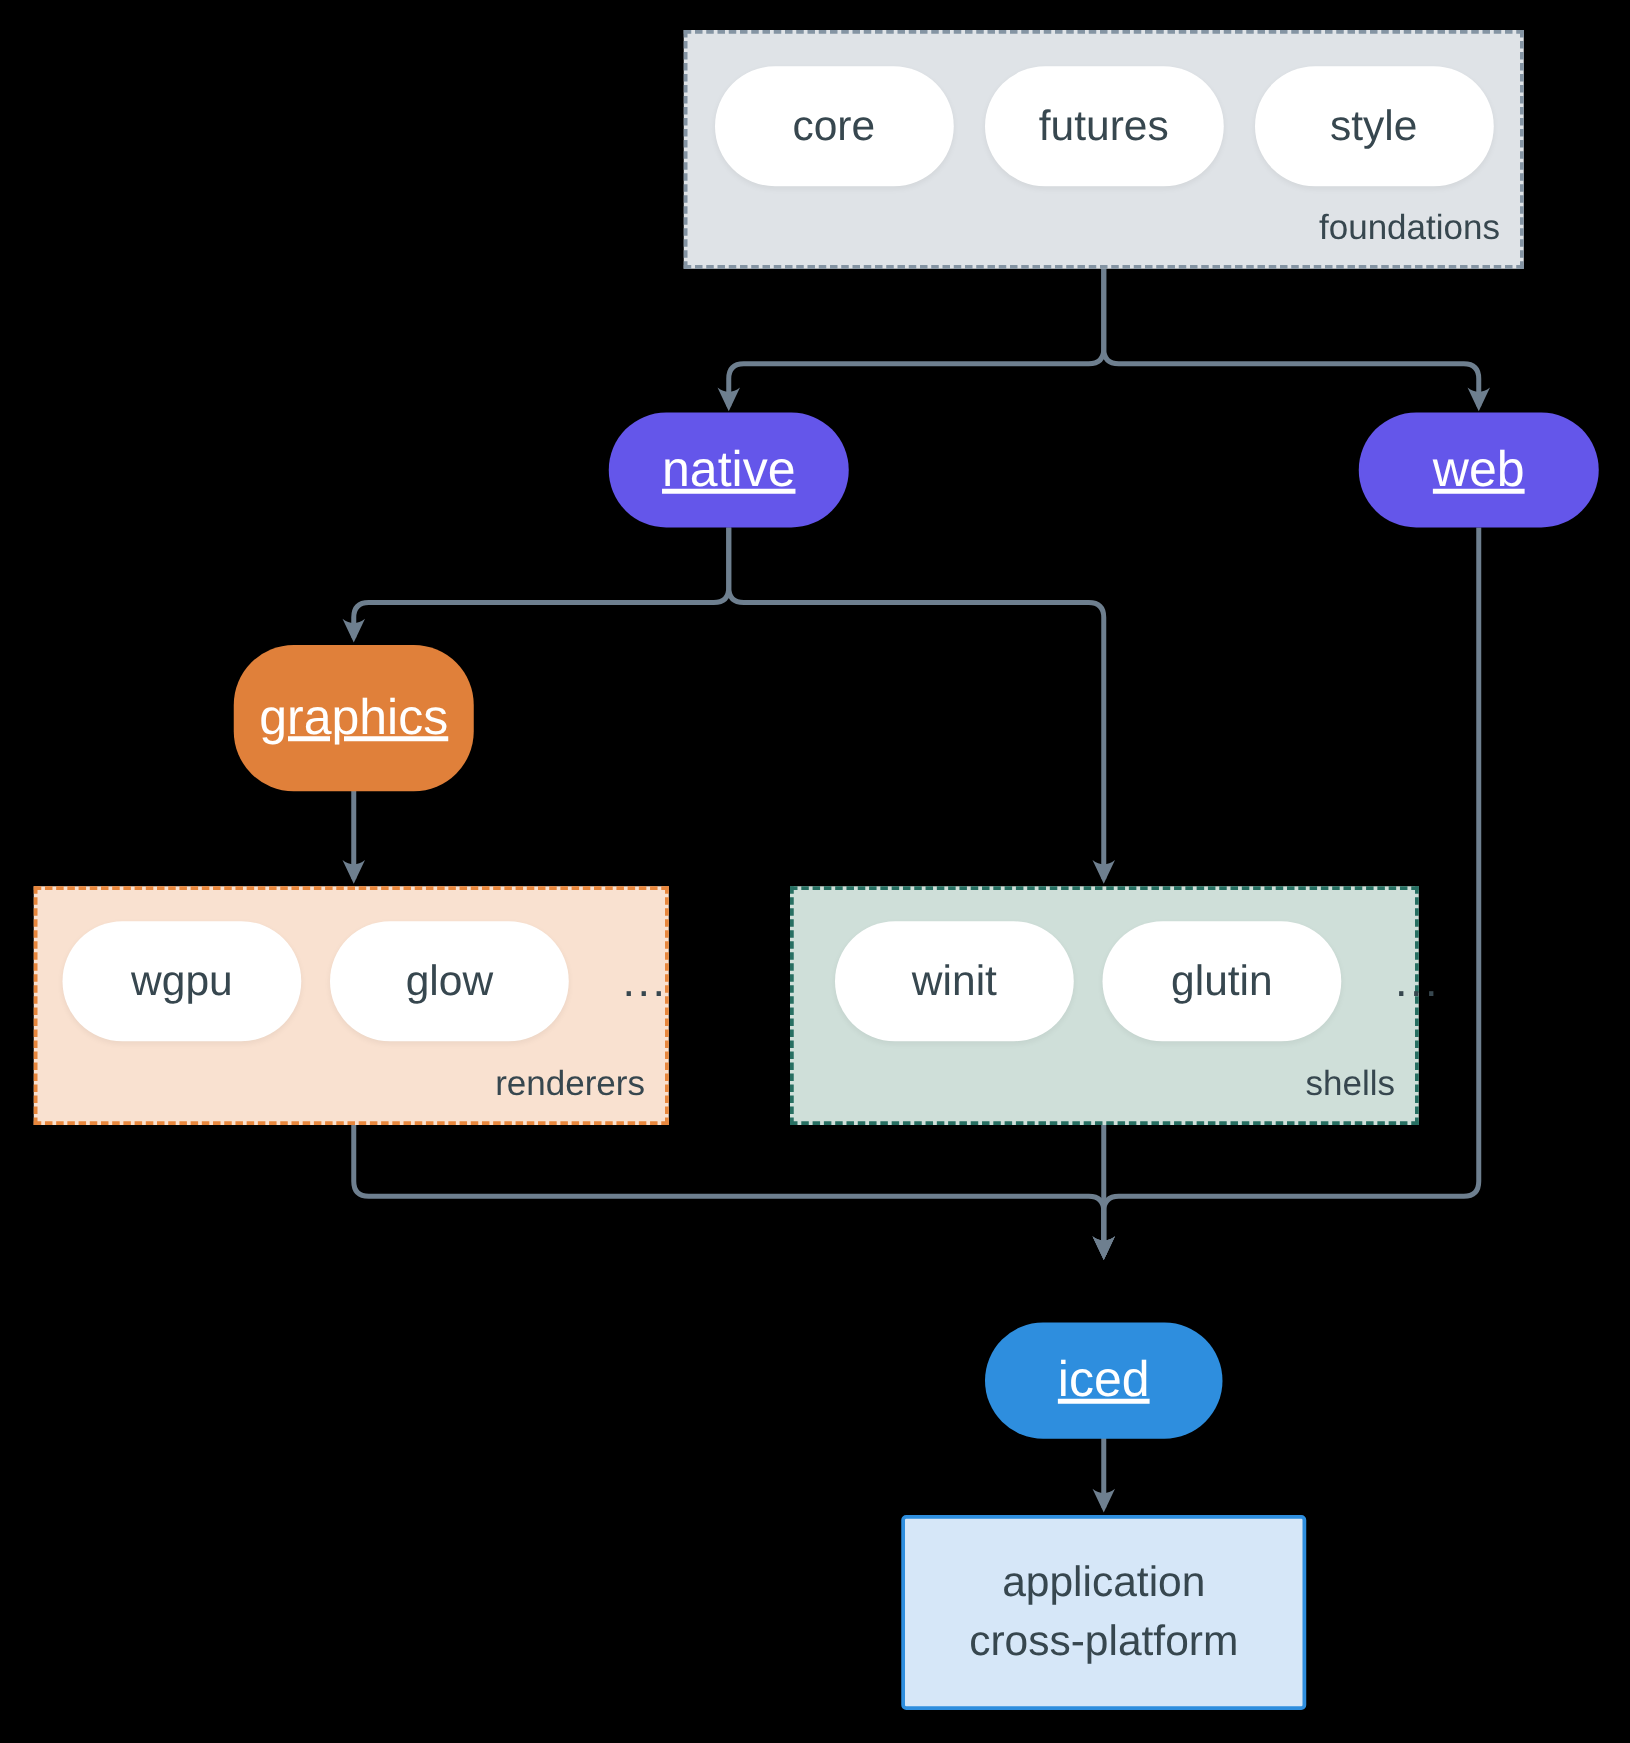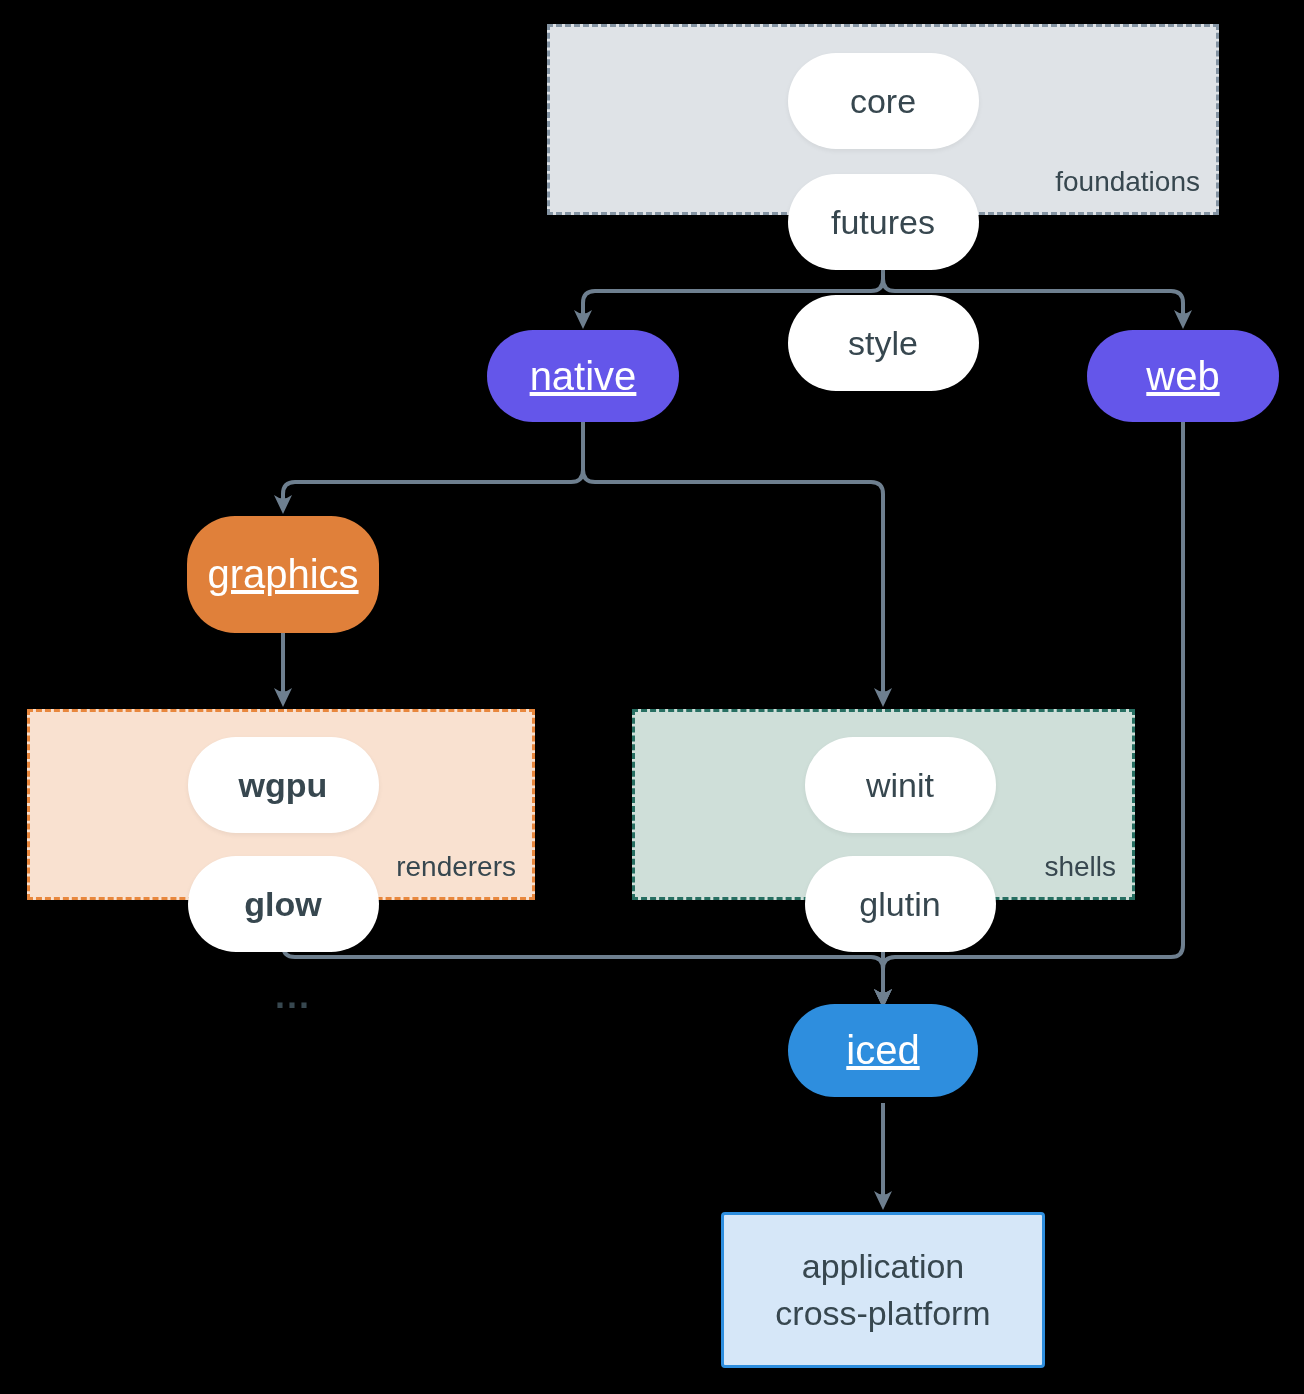--- a/index.html
+++ b/index.html
@@ -45,21 +45,20 @@
     position: absolute;
   }
   .group-box {
     position: absolute;
   }
   .group-box .pill-row {
     display: flex;
     justify-content: flex-start;
     align-items: center;
     gap: 23px;
-    flex-direction: column;
   }
   .group-label {
     position: absolute;
     right: 16px;
     bottom: 14px;
     font-size: 28px;
     color: var(--text-dark);
   }
   .white-pill {
     width: 191px;
@@ -85,21 +84,21 @@
     background: var(--foundations-fill);
     border: 3px dashed var(--foundations-border);
   }
   #foundations-box .pill-row { justify-content: center; margin-top: 26px; gap: 25px; }
 
   #renderers-box {
     left: 27px; top: 709px; width: 508px; height: 191px;
     background: var(--renderers-fill);
     border: 3px dashed var(--renderers-border);
   }
-  #renderers-box .pill-row { margin: 25px 16px 0 20px; font-weight: bold; }
+  #renderers-box .pill-row { margin: 25px 16px 0 20px; }
 
   #shells-box {
     left: 632px; top: 709px; width: 503px; height: 191px;
     background: var(--shells-fill);
     border: 3px dashed var(--shells-border);
     padding-left: 13px;
   }
   #shells-box .pill-row { margin: 25px 0 0 20px; }
 
   .node-pill {
@@ -108,21 +107,21 @@
     align-items: center;
     justify-content: center;
     border-radius: 48px;
     color: #ffffff;
     font-size: 40px;
     text-decoration: underline;
   }
   #node-native   { left: 487px;  top: 330px; width: 192px; height: 92px; background: var(--purple); }
   #node-web      { left: 1087px; top: 330px; width: 192px; height: 92px; background: var(--purple); }
   #node-graphics { left: 187px;  top: 516px; width: 192px; height: 117px; background: var(--orange); }
-  #node-iced     { left: 788px;  top: 1004px; width: 190px; height: 93px; background: var(--blue); }
+  #node-iced     { left: 788px;  top: 1058px; width: 190px; height: 93px; background: var(--blue); }
 
   #app-box {
     left: 721px; top: 1212px; width: 324px; height: 156px;
     background: var(--app-fill);
     border: 3px solid var(--blue);
     border-radius: 4px;
     display: flex;
     flex-direction: column;
     align-items: center;
     justify-content: center;

